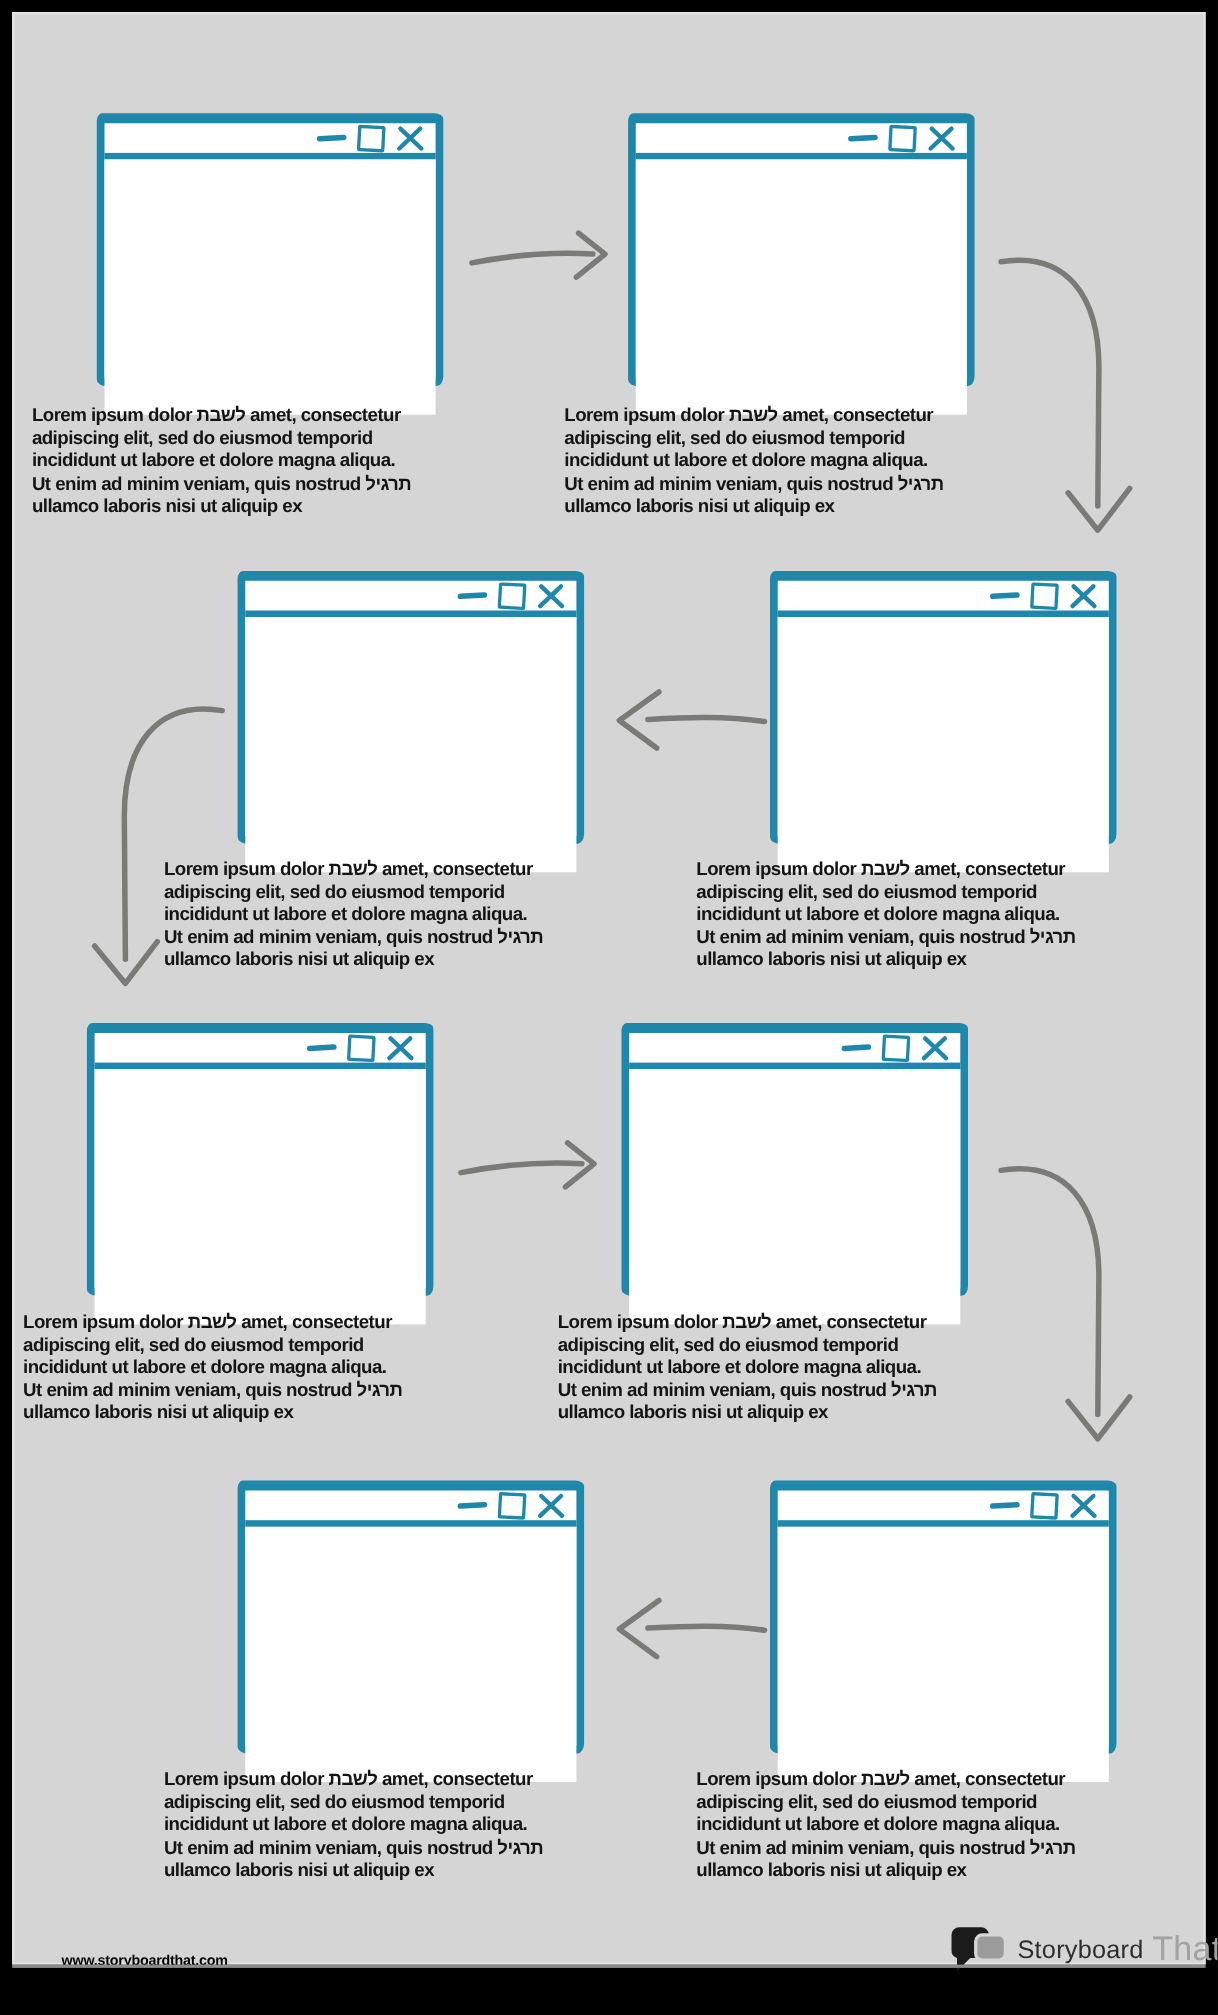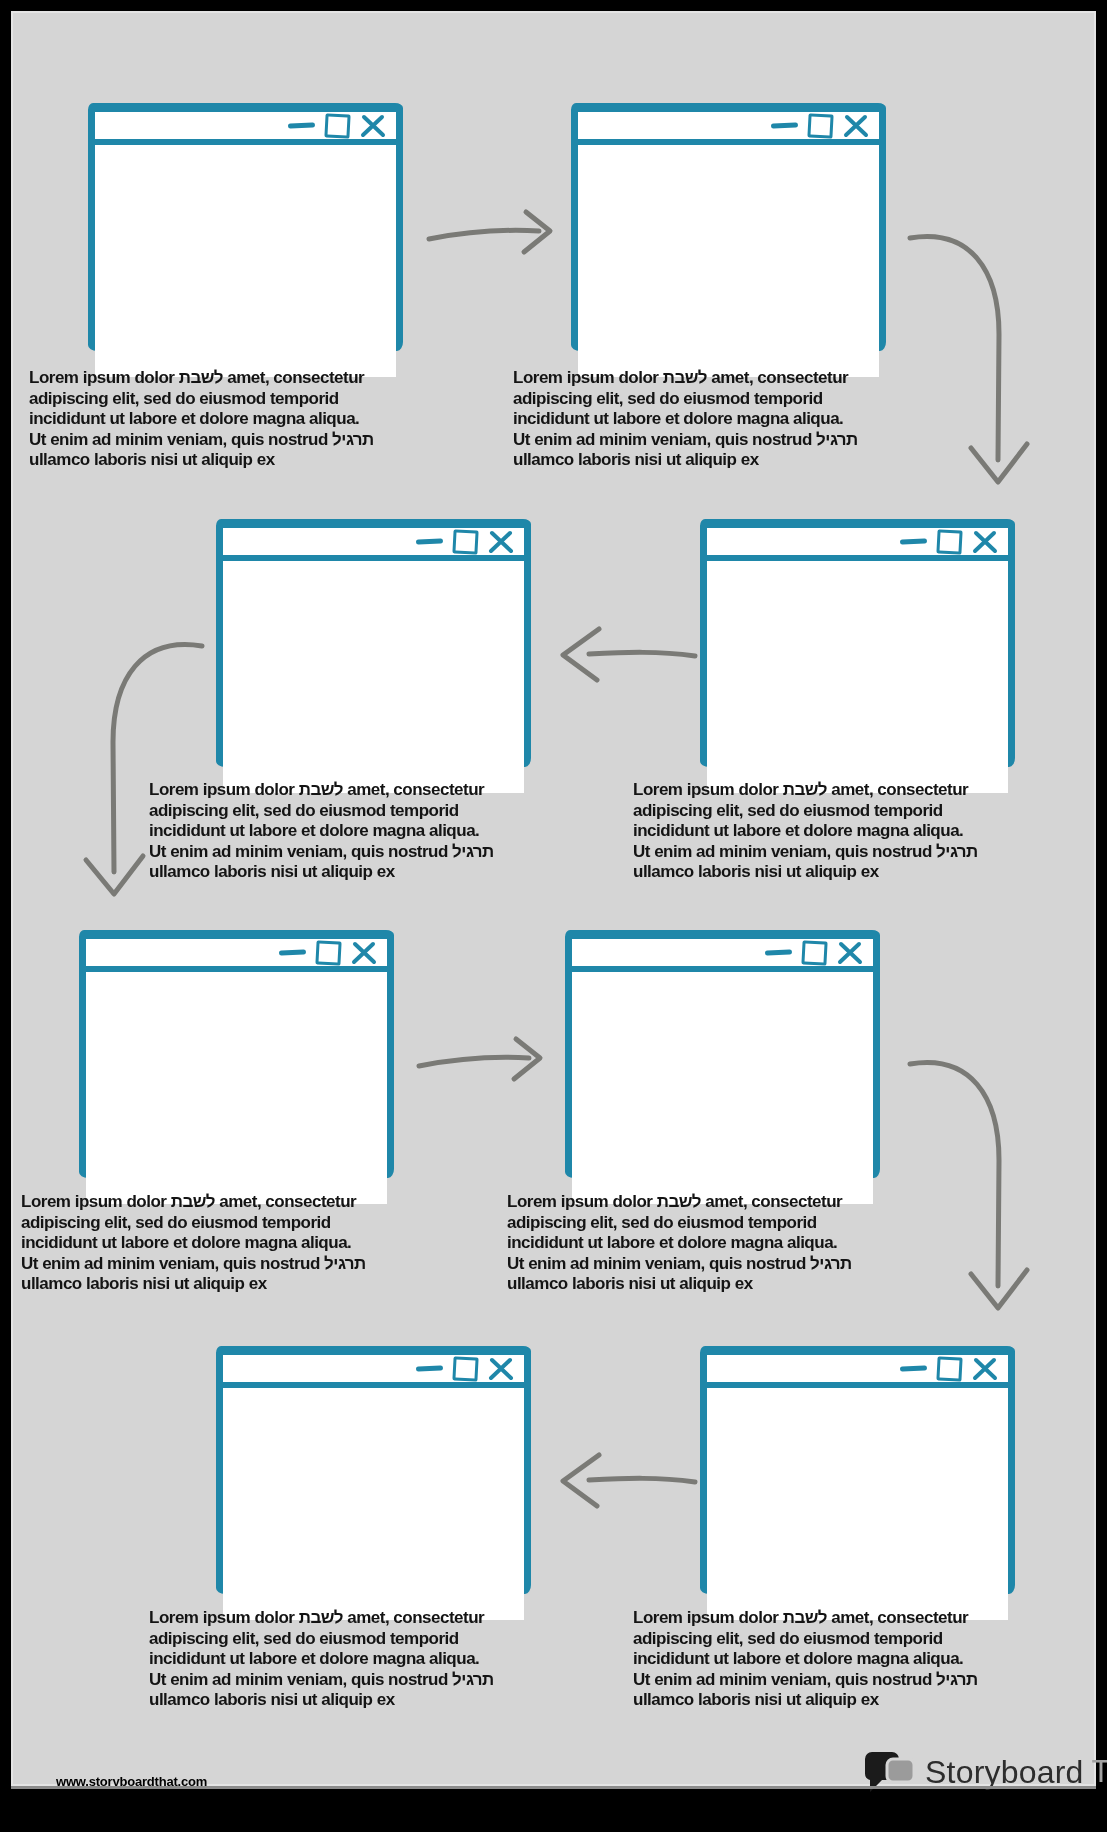--- a/index.html
+++ b/index.html
@@ -33,21 +33,21 @@
     font-weight:bold; font-size:17px; line-height:20.5px; letter-spacing:-0.5px; color:#141414;
   }
 
   
   .arrow { position:absolute; }
   .arrow path { stroke:#7a7a76; stroke-width:5; fill:none; stroke-linecap:round; stroke-linejoin:round; }
 
   
   .url { position:absolute; left:45px; top:1763px; font-size:13px; font-weight:bold; color:#000; letter-spacing:-0.2px; }
   .logo { position:absolute; left:852px; top:1738px; height:46px; display:flex; align-items:center; gap:8px; }
-  .logo-primary { font-size:32px; font-weight:500; color:#2d2d2d; letter-spacing:0.2px; }
+  .logo-primary { font-size:23px; font-weight:500; color:#2d2d2d; letter-spacing:0.2px; }
   .logo-secondary { font-size:31px; font-weight:500; color:#a2a2a2; letter-spacing:0.2px; }
 </style>
 </head>
 <body>
 
 <div class="poster">
   <div class="sheet">
 
     <div class="win" style="left:77px;top:92px">
       <div class="bar">

